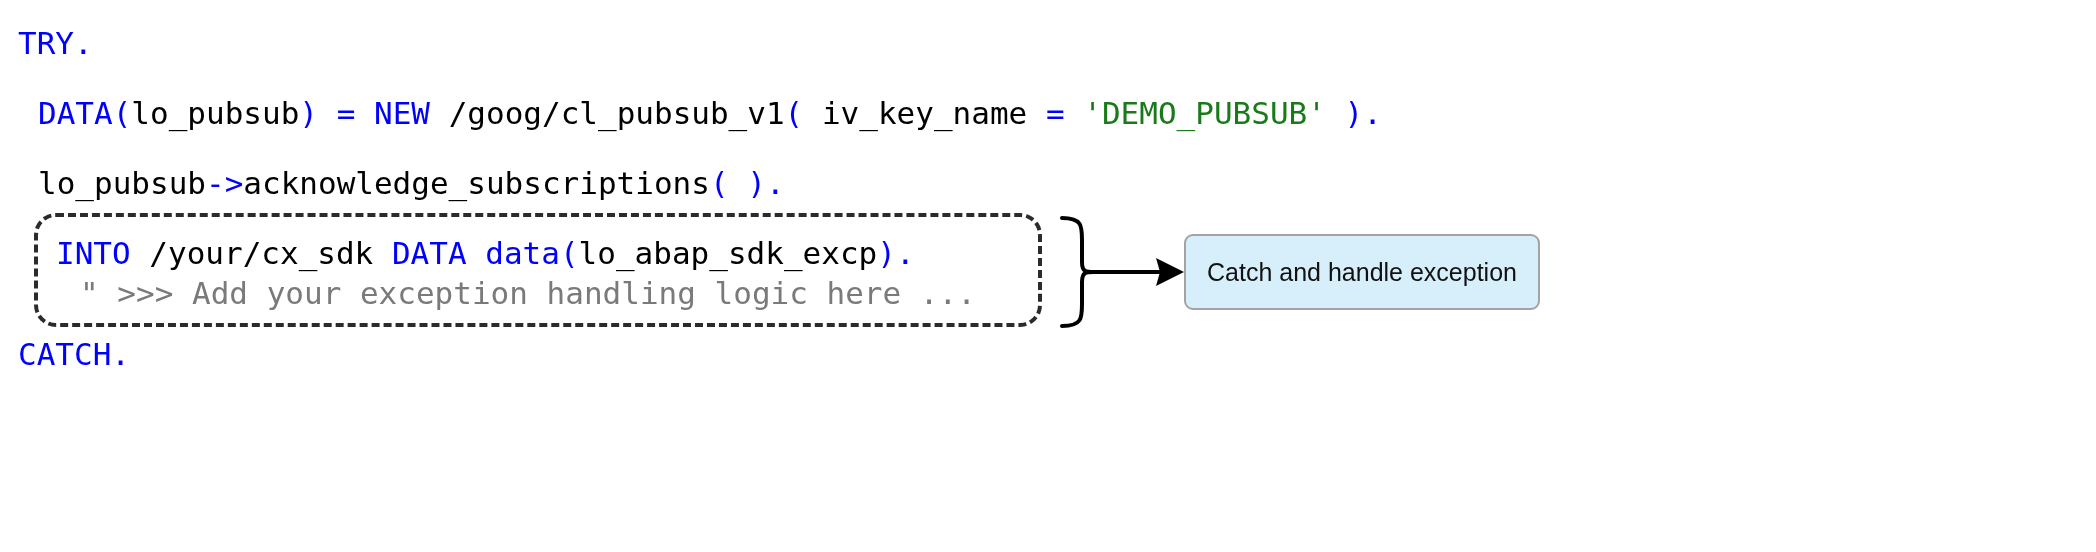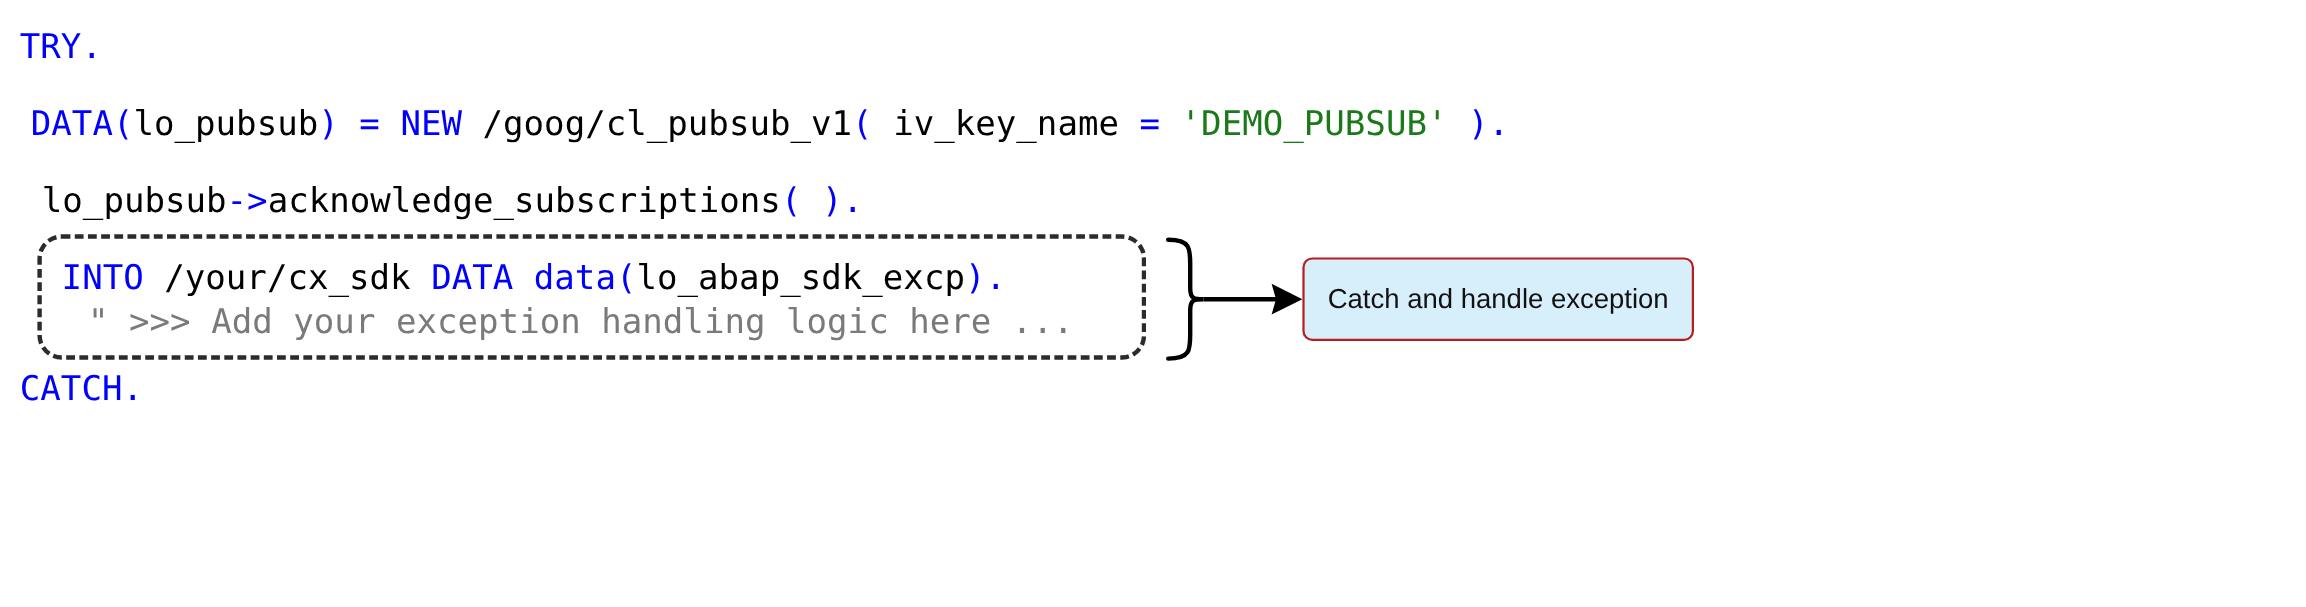--- a/index.html
+++ b/index.html
@@ -32,21 +32,21 @@
     color: #000000;
   }
 
   .kw   { color: #0000ff; }
   .id   { color: #000000; }
   .str  { color: #1a7a1a; }
   .cmt  { color: #7a7a7a; }
 
   
   #line-try      { left: 18px;  top: 22px;  }
-  #line-data     { left: 28px;  top: 92px;  }
+  #line-data     { left: 38px;  top: 92px;  }
   #line-call     { left: 38px;  top: 162px; }
   #line-catch    { left: 56px;  top: 232px; }
   #line-comment  { left: 80px;  top: 272px; }
   #line-endtry   { left: 18px;  top: 333px; }
 
   
   #dashed-box {
     position: absolute;
     left: 34px;
     top: 213px;
@@ -68,21 +68,21 @@
   }
 
   
   #callout {
     position: absolute;
     left: 1184px;
     top: 234px;
     width: 356px;
     height: 76px;
     background: #d7eefb;
-    border: 2px solid #b91c1c;
+    border: 2px solid #a3a3a3;
     border-radius: 9px;
     box-sizing: border-box;
     display: flex;
     align-items: center;
     justify-content: center;
   }
   #callout-label {
     font-family: "Liberation Sans", sans-serif;
     font-size: 25px;
     color: #111111;

